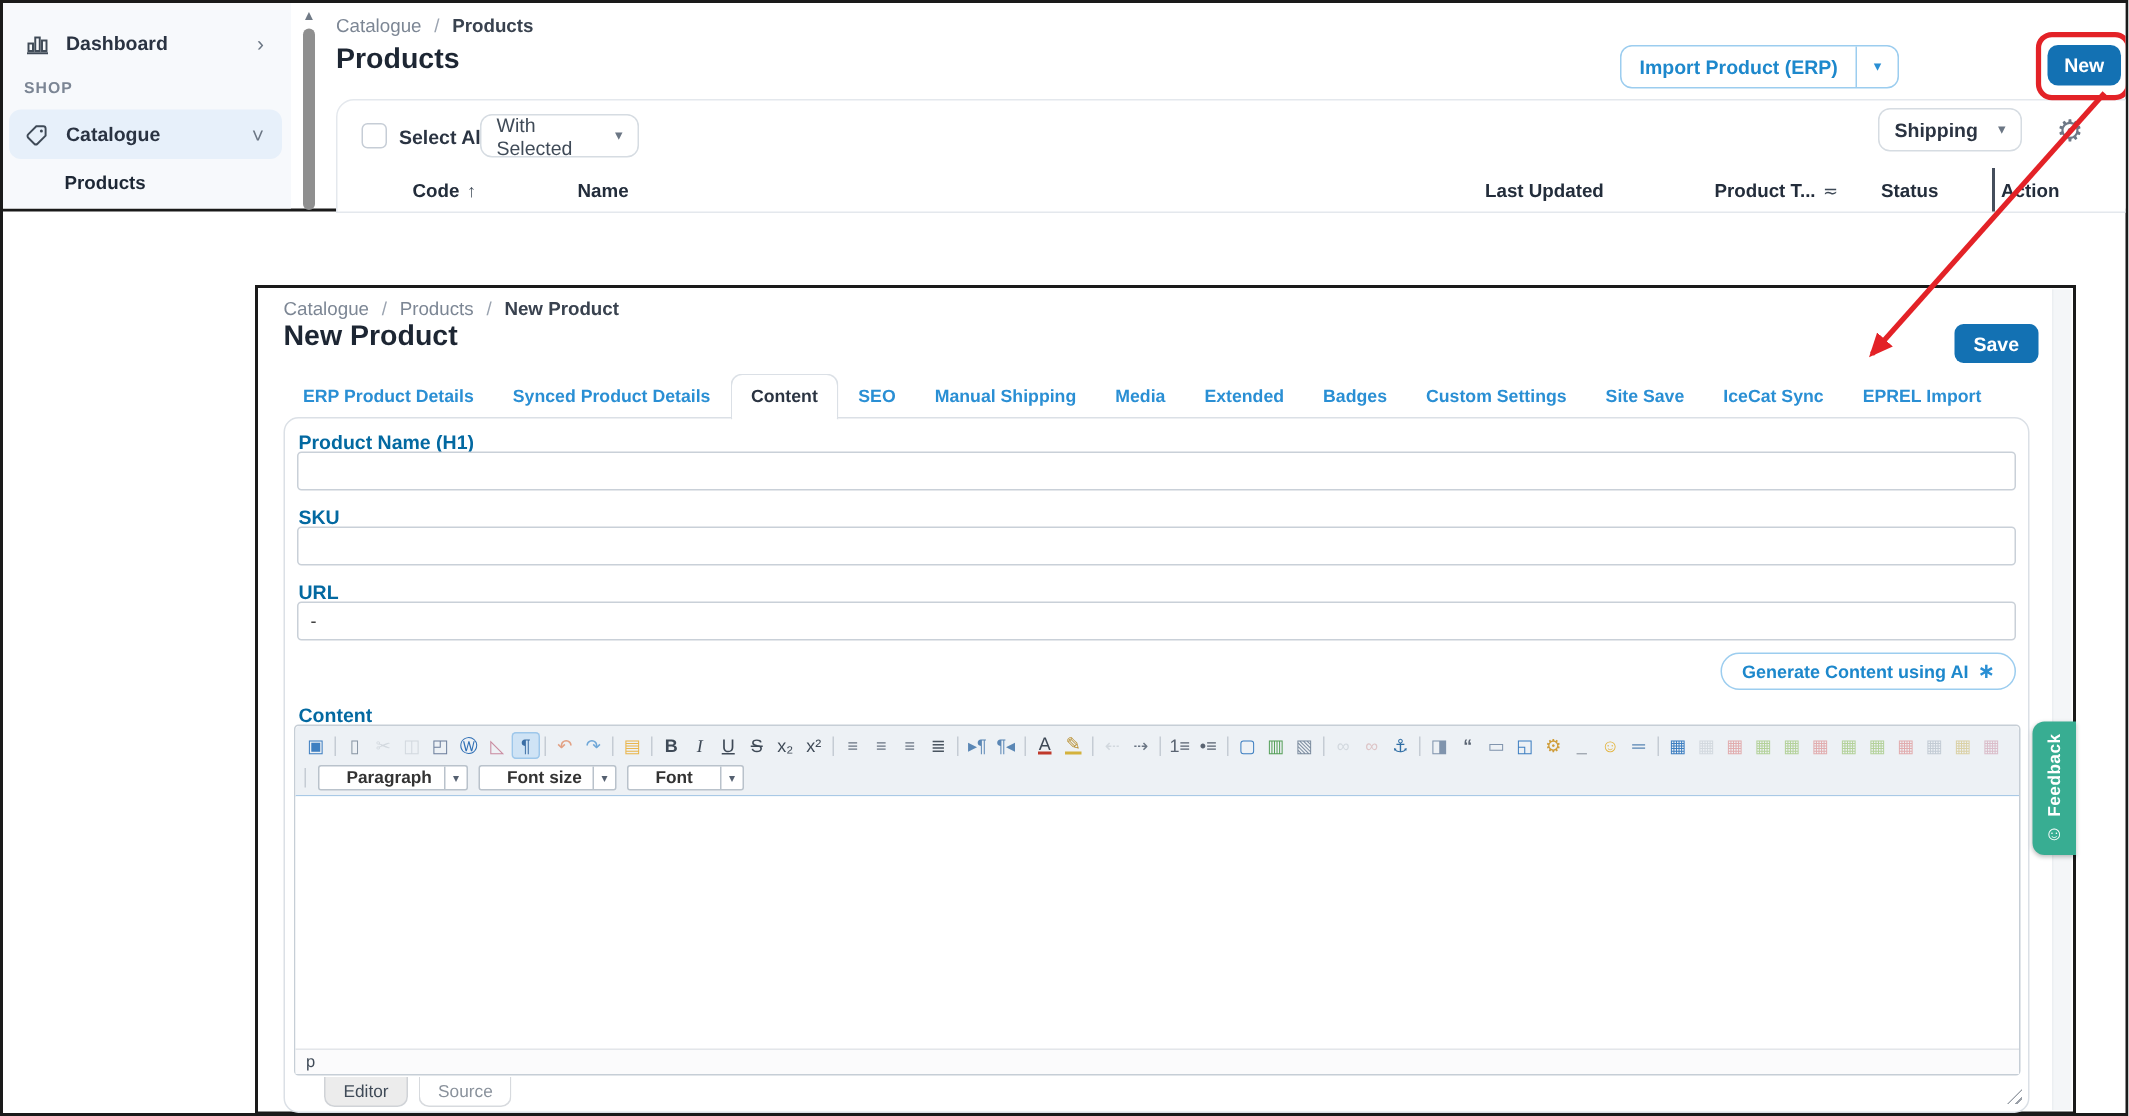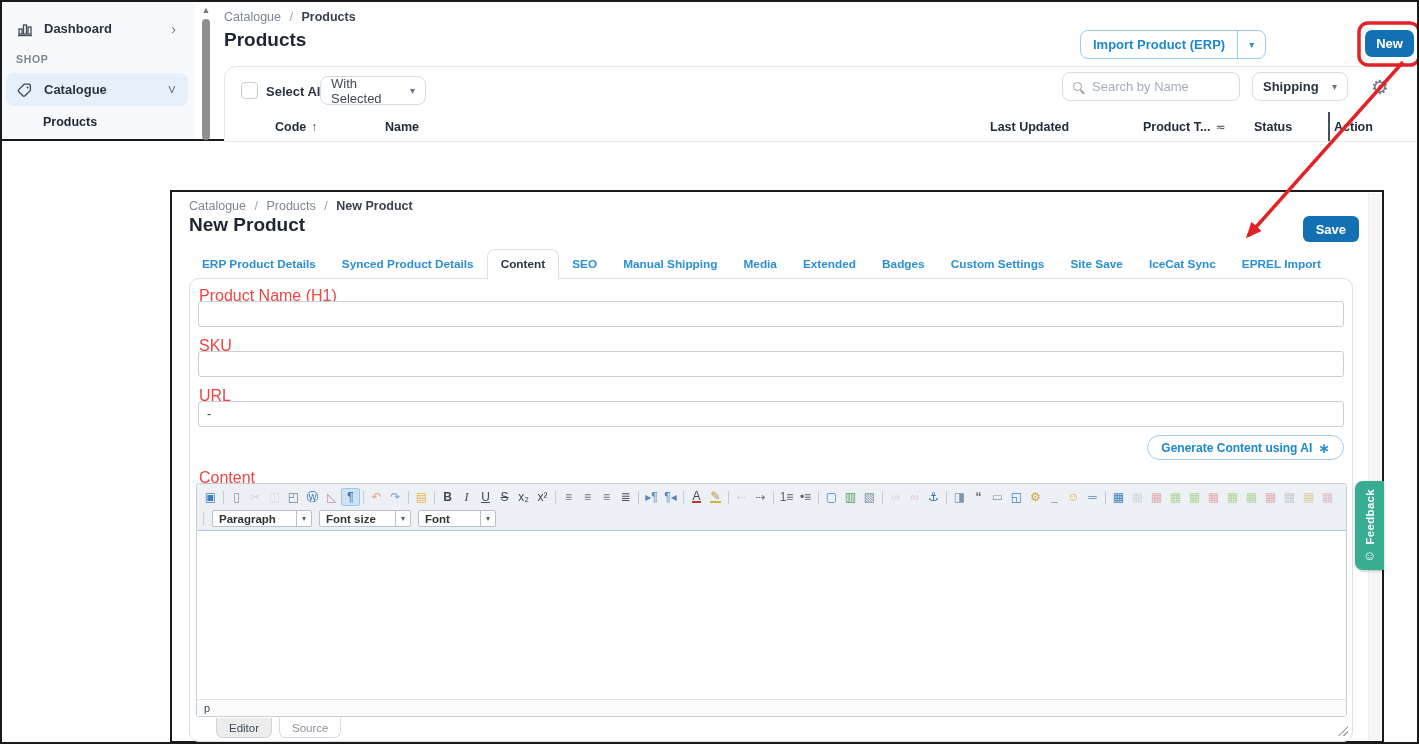--- a/index.html
+++ b/index.html
@@ -63,21 +63,21 @@
   .m-bc{position:absolute;left:17px;top:7px;font-size:12.5px;color:#7c8694;}
   .m-title{position:absolute;left:17px;top:22px;font-size:19px;font-weight:700;color:#1d2633;}
   .m-save{position:absolute;right:23px;top:24px;height:26px;padding:0 13px;background:var(--accent_blue);color:#fff;
           font-size:13px;font-weight:600;border-radius:6px;display:flex;align-items:center;}
   .m-tabs{position:absolute;left:17px;top:56px;height:31px;display:flex;align-items:flex-end;}
   .tab{padding:0 13px;height:30px;line-height:30px;font-size:11.8px;font-weight:700;color:var(--tab_blue);
        border-radius:8px 8px 0 0;white-space:nowrap;}
   .tab.active{background:#fff;border:1px solid #dbe0e6;border-bottom:1px solid #fff;color:#2b3442;
               margin-bottom:-1px;height:31px;line-height:29px;position:relative;z-index:2;}
   .panel{position:absolute;left:17px;top:86px;width:1164px;height:464px;border:1px solid #dbe0e6;border-radius:10px;background:#fff;}
-  .f-label{position:absolute;left:9px;font-size:16px;font-weight:400;color:#ef4444;}
+  .f-label{position:absolute;left:9px;font-size:13px;font-weight:700;color:#0369a1;}
   .lab-name{top:8px}.lab-sku{top:58px}.lab-url{top:108px}.content-label{top:190px}
   .f-input{position:absolute;left:8px;width:1146px;height:26px;border:1px solid #c9d0d8;border-radius:3px;
            background:#fff;font-size:12px;color:#333;padding:0 8px;font-family:inherit;outline:none;}
   .inp-name{top:22px}.inp-sku{top:72px}.inp-url{top:122px}
   .gen-btn{position:absolute;right:8px;top:156px;height:25px;padding:0 13px;border:1.5px solid #9ccdef;border-radius:13px;
            color:var(--outline_blue);font-size:12px;font-weight:700;display:flex;align-items:center;gap:6px;background:#fff;}
   .gen-ic{font-size:14px;color:#2a8fd4;}
 
   .editor{position:absolute;left:6px;top:204px;width:1151px;height:234px;border:1px solid #c6ced6;border-radius:3px;background:#fff;}
   .tb-wrap{background:#edf1f5;border-bottom:1px solid #a9c9e6;padding:3px 4px 2px;border-radius:3px 3px 0 0;}
@@ -90,21 +90,21 @@
   .tb-glyph.b{font-weight:700}.tb-glyph.i{font-style:italic;font-family:"Liberation Serif",serif;}
   .tb-glyph.u{text-decoration:underline}.tb-glyph.s{text-decoration:line-through}
   .tb-glyph.cb-red{border-bottom:2px solid #c0392b;line-height:.9;}
   .tb-glyph.cb-yellow{border-bottom:2px solid #d4b23c;line-height:.9;}
   .tb-sep{width:1px;height:13px;background:#c5ccd4;margin:0 3px;flex:none;}
   .tb-row2{display:flex;align-items:center;height:19px;margin-top:2px;gap:7px;padding-left:2px;}
   .tb-row2::before{content:"";width:1px;height:13px;background:#c5ccd4;margin-right:1px;}
   .tb-dd{display:inline-flex;align-items:center;height:17px;background:#fff;border:1px solid #b9c2cb;border-radius:2px;
          font-size:11.5px;font-weight:700;color:#333;}
   .tb-dd:nth-of-type(1){width:100px}.tb-dd:nth-of-type(2){width:92px}.tb-dd:nth-of-type(3){width:78px}
-  .tb-dd-label{padding:0 6px;flex:1;white-space:nowrap;overflow:hidden;}
+  .tb-dd-label{padding:0 18px;flex:1;white-space:nowrap;overflow:hidden;}
   .tb-dd-caret{width:15px;align-self:stretch;border-left:1px solid #b9c2cb;display:flex;align-items:center;justify-content:center;
                font-size:8px;color:#556070;}
   .ed-content{height:168px;background:#fff;}
   .ed-path{height:17px;border-top:1px solid #e3e6ea;font-size:11px;color:#3f4a57;padding-left:7px;display:flex;align-items:center;background:#fbfbfc;}
   .chips{position:absolute;left:6px;top:439px;display:flex;gap:7px;padding-left:20px;}
   .chip{height:20px;padding:0 12px;display:flex;align-items:center;font-size:11.5px;color:#8a929c;background:#fff;
         border:1px solid #d7dade;border-top:none;border-radius:0 0 7px 7px;}
   .chip.active{background:#ececec;color:#3f4a57;border-color:#d0d3d7;}
   .resize-handle{position:absolute;left:1148px;top:447px;width:10px;height:10px;
         background:repeating-linear-gradient(135deg,transparent 0 2.5px,#9aa0a8 2.5px 4px);
@@ -169,24 +169,20 @@
       <span class="caret">▾</span>
     </div>
     <div class="btn-new">New</div>
 
     <div class="card"></div>
     <span class="checkbox"></span>
     <span class="select-all">Select All</span>
     <div class="dd dd-withsel">
       <span>With Selected</span>
       <span class="dd-caret">▾</span>
-    </div>
-    <div class="search">
-      <span class="mag"></span>
-      <input placeholder="Search by Name" style="">
     </div>
     <div class="dd dd-shipping">
       <span>Shipping</span>
       <span class="dd-caret">▾</span>
     </div>
     <span class="gear">⚙</span>
 
     <div class="header-row">
         <span class="th th-0">
           <span>Code</span>

